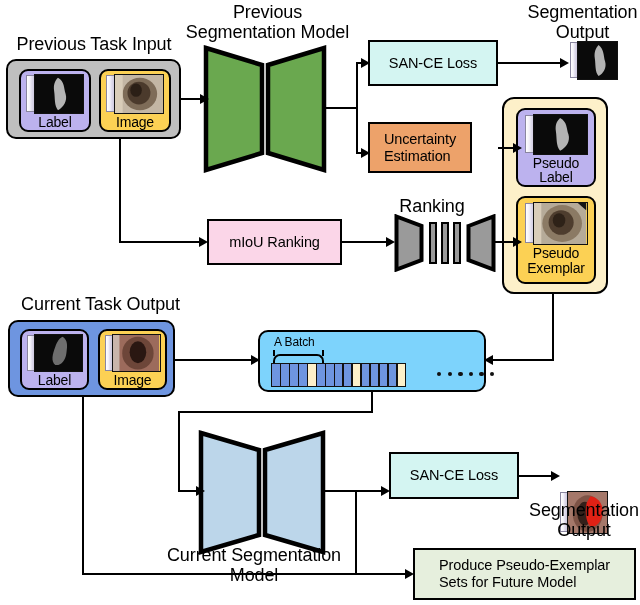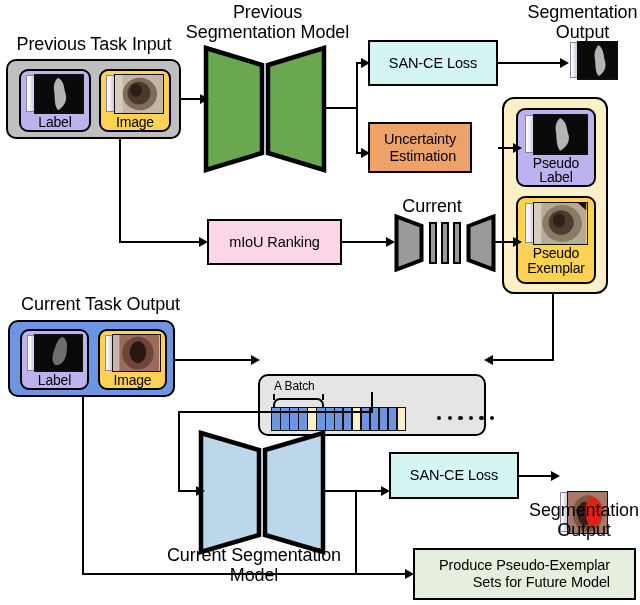--- a/index.html
+++ b/index.html
@@ -28,21 +28,21 @@
     white-space: pre-line;
     letter-spacing: -0.1px;
   }
 
   
   .pbox {
     border: 2.2px solid #000000;
     display: flex;
     align-items: center;
     justify-content: center;
-    text-align: right;
+    text-align: left;
     font-size: 14.5px;
     line-height: 1.15;
     color: #000;
     white-space: pre-line;
     letter-spacing: -0.1px;
   }
 
   
   .group-prev {
     background: #bfbfbf;
@@ -53,24 +53,23 @@
     background: #6e95e0;
     border: 2.2px solid #000;
     border-radius: 10px;
   }
   .group-pseudo {
     background: #fdf0c9;
     border: 2.2px solid #000;
     border-radius: 12px;
   }
   .group-batch {
-    background: #e5e5e5;
+    background: #7dd3fc;
     border: 2.2px solid #000;
     border-radius: 10px;
-    margin-top: 44px;
   }
 
   
   .card {
     border: 2.2px solid #000;
     border-radius: 9px;
     display: flex;
     flex-direction: column;
     align-items: center;
     justify-content: flex-start;
@@ -248,21 +247,21 @@
           </svg>
         </div>
       </div>
       <div class="card-text" style="margin-top:1px;">Pseudo
 Exemplar</div>
     </div>
   </div>
 
   <div class="abs pbox" style="left:207px; top:219px; width:135px; height:46px; background:#fbd6e8;">mIoU Ranking</div>
 
-  <div class="abs caption" style="left:382px; top:196px; width:100px;">Current</div>
+  <div class="abs caption" style="left:382px; top:196px; width:100px;">Ranking</div>
 
   <div class="abs" style="left:394px; top:214px; width:30px; height:58px;">
     <svg width="30" height="58" viewBox="0 0 30 58">
       <polygon points="2.5,2.5 27.5,12 27.5,46 2.5,55.5" fill="#9a9a9a" stroke="#000" stroke-width="4"></polygon>
     </svg>
   </div>
   <div class="abs" style="left:429px; top:222px; width:8px; height:42px; background:#9a9a9a; border:2.4px solid #000;"></div>
   <div class="abs" style="left:441px; top:222px; width:8px; height:42px; background:#9a9a9a; border:2.4px solid #000;"></div>
   <div class="abs" style="left:453px; top:222px; width:8px; height:42px; background:#9a9a9a; border:2.4px solid #000;"></div>
   <div class="abs" style="left:466px; top:214px; width:30px; height:58px;">

